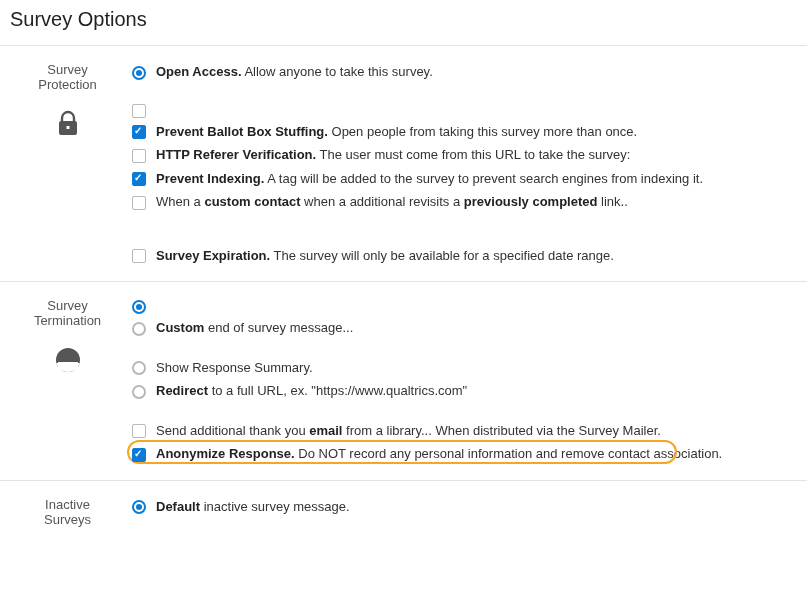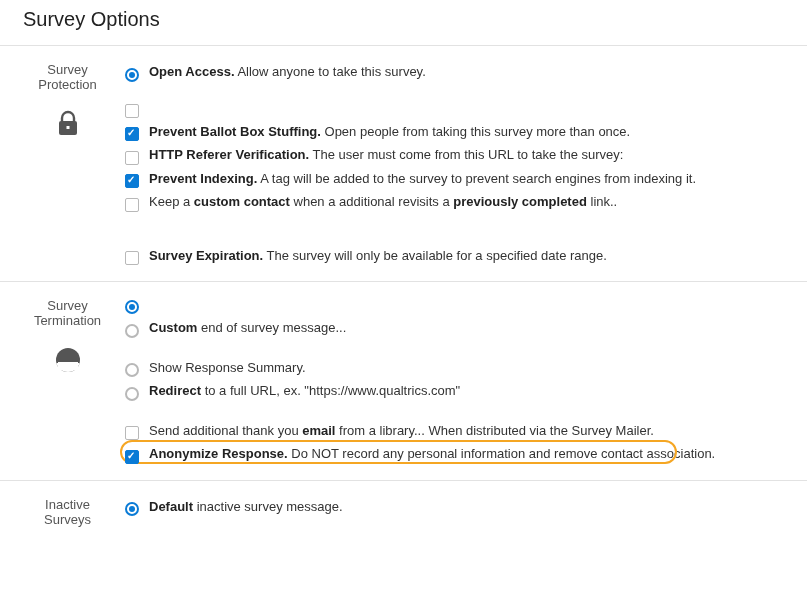--- a/index.html
+++ b/index.html
@@ -9,51 +9,51 @@
     font-size: 13px;
     color: #333;
     background: #fff;
     width: 807px;
   }
   .page-title {
     font-size: 20px;
     font-weight: 400;
     padding: 8px 10px 14px 10px;
     color: #222;
-    margin-left: 13px;
   }
   hr.thin {
     border: none;
     border-top: 1px solid #e2e2e2;
     margin: 0;
   }
   .section {
     display: flex;
     align-items: flex-start;
     padding: 14px 10px 14px 10px;
+    gap: 7px;
   }
   .section-label {
     width: 115px;
     text-align: center;
     color: #555;
     font-size: 13px;
     padding-top: 2px;
     flex-shrink: 0;
   }
   .section-label .icon-slot {
     margin-top: 18px;
     display:flex;
     justify-content:center;
   }
   .opts {
     flex: 1;
   }
   .row {
     display: flex;
-    align-items: flex-end;
+    align-items: center;
     padding: 2px 0;
     line-height: 1.5;
     position: relative;
   }
   .ctl {
     width: 14px;
     height: 14px;
     margin-top: 2px;
     margin-right: 10px;
     flex-shrink: 0;
@@ -147,21 +147,21 @@
     <div class="row">
       <span class="ctl check"></span>
       <span class="txt"><b>HTTP Referer Verification.</b><span> The user must come from this URL to take the survey:</span></span>
     </div>
     <div class="row">
       <span class="ctl check sel"></span>
       <span class="txt"><b>Prevent Indexing.</b><span> A tag will be added to the survey to prevent search engines from indexing it.</span></span>
     </div>
     <div class="row">
       <span class="ctl check"></span>
-      <span class="txt"><span>Keep a </span><b>custom contact</b><span> when a additional revisits a </span><b>previously completed</b><span> link..</span></span>
+      <span class="txt"><span>When a </span><b>custom contact</b><span> when a additional revisits a </span><b>previously completed</b><span> link..</span></span>
     </div>
     <div class="gap"></div>
     <div class="row">
       <span class="ctl check"></span>
       <span class="txt"><b>Survey Expiration.</b><span> The survey will only be available for a specified date range.</span></span>
     </div>
   </div>
 </div>
 <hr class="thin">
 

